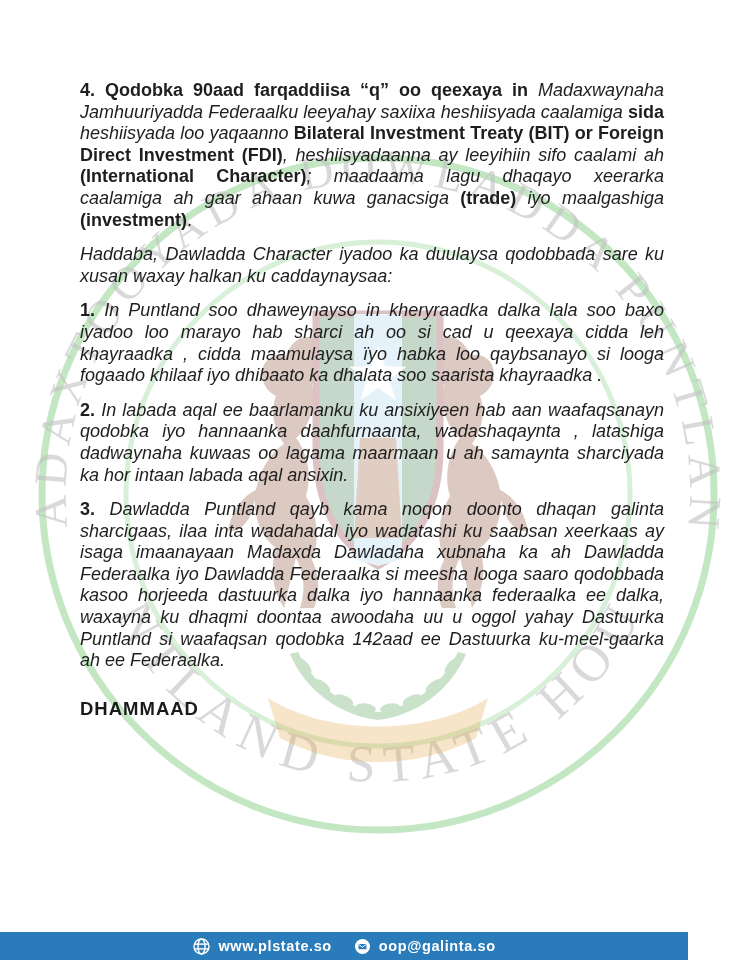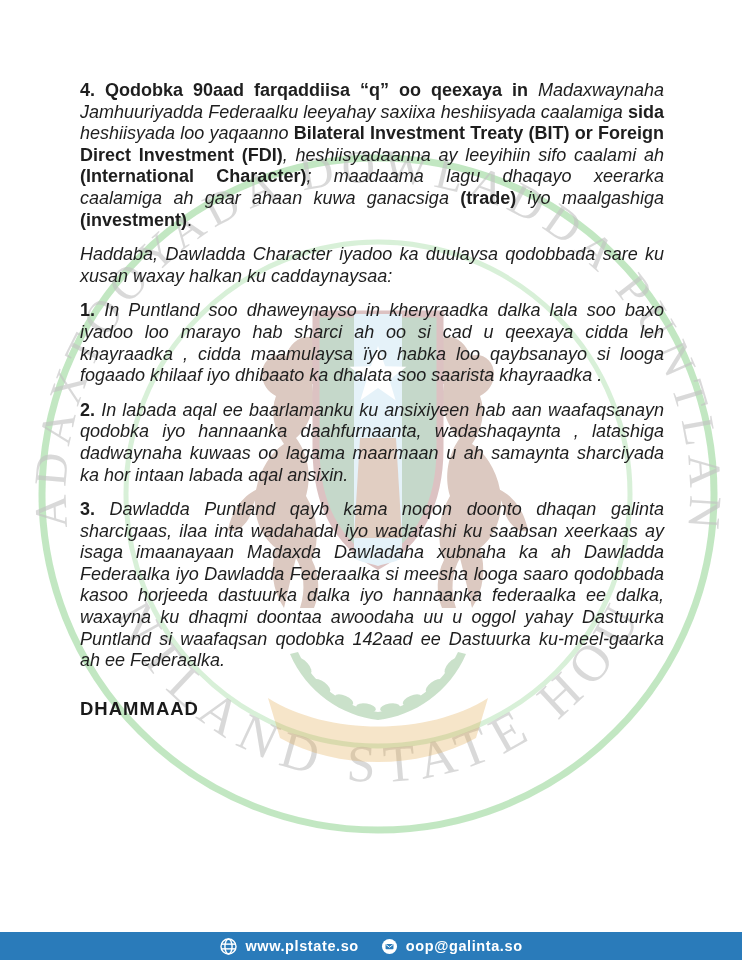--- a/index.html
+++ b/index.html
@@ -13,21 +13,21 @@
 
   
   .content{position:absolute;left:80px;top:80px;width:584px;z-index:1;color:#1e1e1e;}
   .para{margin:0 0 13px 0;font-size:18px;line-height:21.6px;text-align:justify;}
   .seg-b{font-weight:700;font-style:normal;}
   .seg-i{font-style:italic;font-weight:400;}
   .seg-r{font-weight:400;font-style:normal;}
   .closing{margin-top:26px;text-align:left;font-weight:700;font-size:18.5px;letter-spacing:1px;color:#1a1a1a;}
 
   
-  .footer{position:absolute;left:0;bottom:0;width:742px;height:28px;background:#2a7bba;z-index:2;
+  .footer{position:absolute;left:0;bottom:0;width:688px;height:28px;background:#2a7bba;z-index:2;
           display:flex;align-items:center;justify-content:center;gap:21px;}
   .footer-item{display:flex;align-items:center;gap:7px;color:#ffffff;font-weight:700;
                font-size:14.5px;letter-spacing:0.6px;cursor:pointer;}
   .footer-item svg{display:block;}
 </style>
 </head>
 <body>
 
 <div class="page">
 

